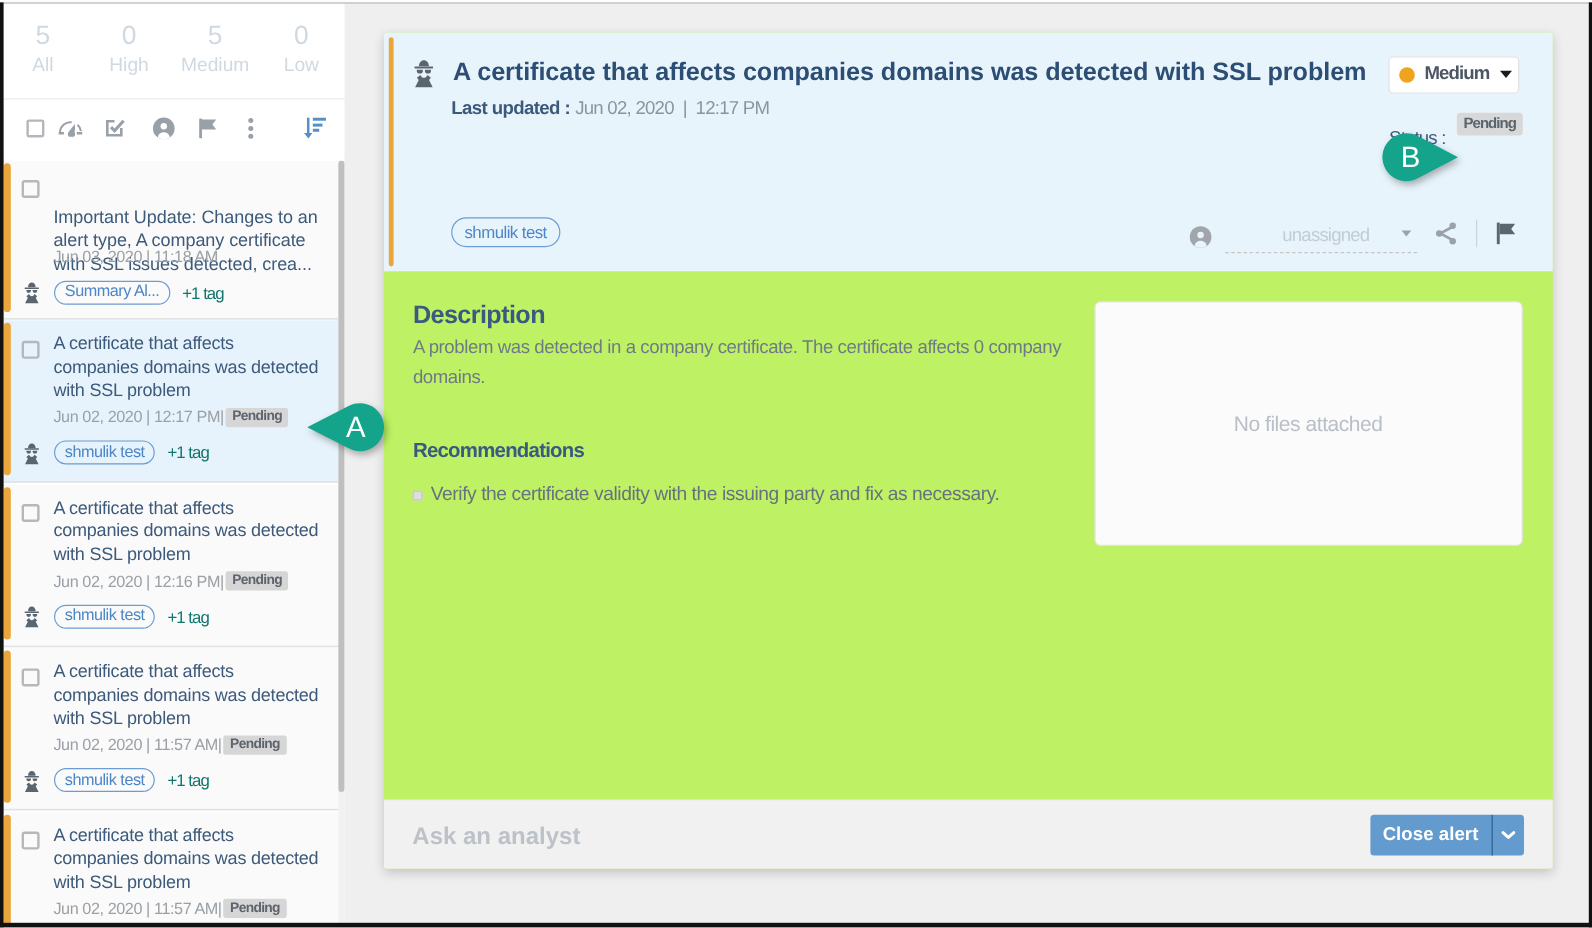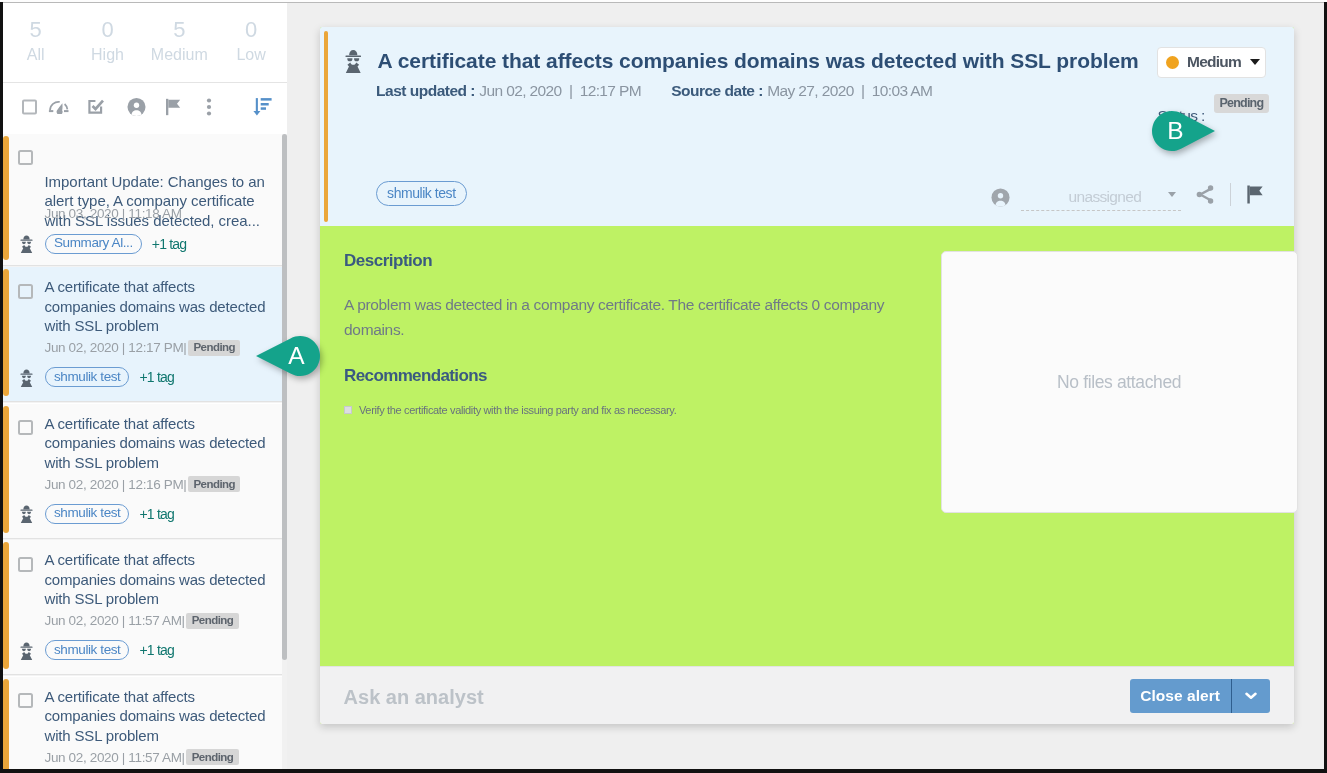--- a/index.html
+++ b/index.html
@@ -70,32 +70,32 @@
 .markB text, .markA text { font-family:"Liberation Sans",sans-serif; }
 
 #assignrow { position:absolute; left:671px; top:156.5px; height:28px; display:flex; align-items:center;gap:48px; }
 #assignrow .nm { color:#c3ccd5; font-size:15.5px; margin-left:11px; letter-spacing:-0.68px; }
 #dashline { position:absolute; left:701px; top:183.3px; width:160.5px; border-top:1.6px dashed #c6c6c6; }
 #ascaret { position:absolute; left:848px; top:165.5px; width:0; height:0; border-left:4.5px solid transparent; border-right:4.5px solid transparent; border-top:5px solid #9aa1a8; }
 #shareic { position:absolute; left:875px; top:157.5px; }
 #vdiv { position:absolute; left:910px; top:156px; width:1.4px; height:23px; background:#ccd2d8; }
 #flagic { position:absolute; left:926px; top:158px; }
 
-#desc-h { position:absolute; left:24.5px; top:224.5px; font-size:17px; font-weight:bold; color:#3a5a80; letter-spacing:-0.5px; }
-#desc-p { position:absolute; left:24.5px; top:265px; font-size:15.5px; line-height:25.3px; color:#6f7a87; letter-spacing:-0.34px; }
+#desc-h { position:absolute; left:24.5px; top:224.5px; font-size:21px; font-weight:bold; color:#3a5a80; letter-spacing:-0.5px; }
+#desc-p { position:absolute; left:24.5px; top:250px; font-size:15.5px; line-height:25.3px; color:#6f7a87; letter-spacing:-0.34px; }
 #rec-h { position:absolute; left:24.5px; top:339.5px; font-size:17px; font-weight:bold; color:#3a5a80; letter-spacing:-0.63px; }
-#rec-li { position:absolute; left:24px; top:377.5px; font-size:11px; color:#68727e; letter-spacing:-0.35px; display:flex; align-items:center; }
+#rec-li { position:absolute; left:24px; top:377.5px; font-size:16px; color:#68727e; letter-spacing:-0.35px; display:flex; align-items:center; }
 #rec-li .sq { width:8.4px; height:8px; background:#dcdee0; border:1px solid #c6c9cc; margin-right:7px; }
 
-#attach { position:absolute; left:621px; top:224.5px; width:357px; height:262px; border:1px solid #e2e2e2; border-radius:5px; background:#fbfbfb; display:flex; align-items:center; justify-content:center; }
+#attach { position:absolute; left:592px; top:224.5px; width:357px; height:204px; border:1px solid #e2e2e2; border-radius:5px; background:#fbfbfb; display:flex; align-items:center; justify-content:center; }
 #attach .t { color:#b8bfc7; font-size:17.5px; letter-spacing:-0.37px; }
 
 #botbar { position:absolute; left:0; right:0; bottom:0; height:58.4px; background:#f1f1f2; border-top:1px solid #e3e3e3; border-radius:0 0 2px 2px; }
 #botbar .ask { position:absolute; left:24px; top:19px; font-size:20px; font-weight:bold; color:#bcc2c8; }
-#closebtn { position:absolute; right:24.4px; top:12.5px; width:140px; height:33.8px; background:#649bce; border-radius:3px; display:flex; }
+#closebtn { position:absolute; right:24.4px; top:12.5px; width:128px; height:33.8px; background:#649bce; border-radius:3px; display:flex; }
 #closebtn .txt { width:101px; text-align:center; color:#fff; font-weight:bold; font-size:15.5px; line-height:33.8px; letter-spacing:0.05px; }
 #closebtn .sep { width:1.5px; background:#2f5e8e; margin:0; }
 #closebtn .dd { flex:1; display:flex; align-items:center; justify-content:center; }
 </style>
 </head>
 <body>
 <div class="frame-topwhite"></div>
 <div class="frame-topline"></div>
 <div class="frame-left"></div>
 <div class="frame-right"></div>
@@ -263,21 +263,20 @@
     <div class="bar"></div>
     <div class="spy" id="spybig"><svg width="16.5" height="25" viewBox="0 0 20 30" fill="#5a6570">
   <path d="M5 8.6 c0 -3.8 2.2 -6.2 5 -6.2 s5 2.4 5 6.2 z"></path>
   <rect x="0.4" y="8.8" width="19.2" height="2" rx="1"></rect>
   <path d="M2.8 12.2 h6.2 v0.6 a3.1 3.2 0 0 1 -6.2 0 z"></path>
   <path d="M11 12.2 h6.2 v0.6 a3.1 3.2 0 0 1 -6.2 0 z"></path>
   <path d="M1 30 L4.8 22.4 L2.9 20.2 L6.4 17.4 C7.5 19.6 8.6 20.3 10 20.3 C11.4 20.3 12.5 19.6 13.6 17.4 L17.1 20.2 L15.2 22.4 L19 30 Z"></path>
 </svg></div>
     <div class="title">A certificate that affects companies domains was detected with SSL problem</div>
     <div class="meta" style="left:56.5px"><b>Last updated :</b> <span class="v">Jun 02, 2020&nbsp; |&nbsp; 12:17 PM</span></div>
-    <div class="meta" style="left:351.6px"><b>Source date :</b> <span class="v">May 27, 2020&nbsp; |&nbsp; 10:03 AM</span></div>
     <div class="tags">
         <span class="pill">shmulik test</span>
       </div>
     <div id="medbtn">
         <div class="dot"></div>
         <div class="t">Medium</div>
         <div class="car"></div>
       </div>
     <div id="statusrow">
         <span class="lab">Status :</span>

